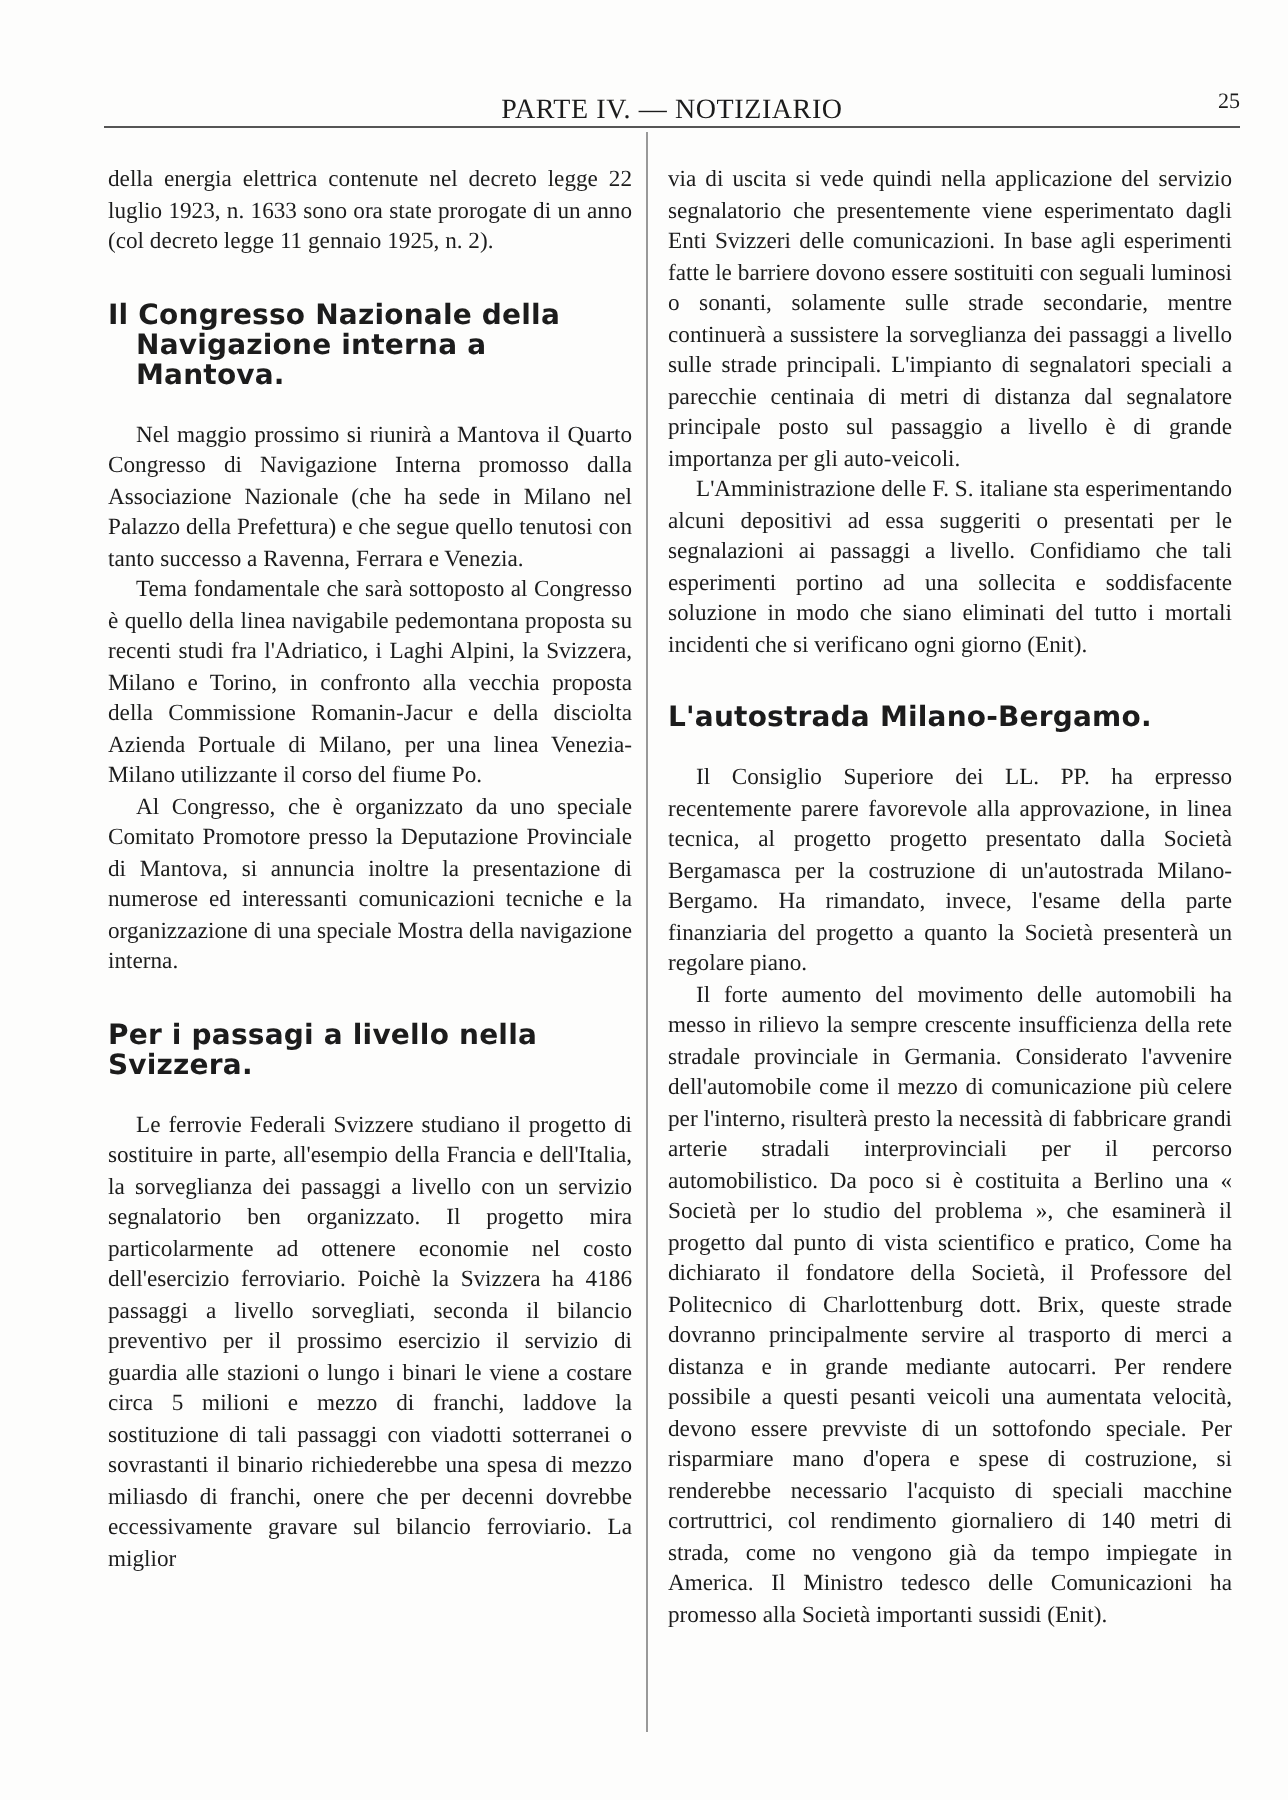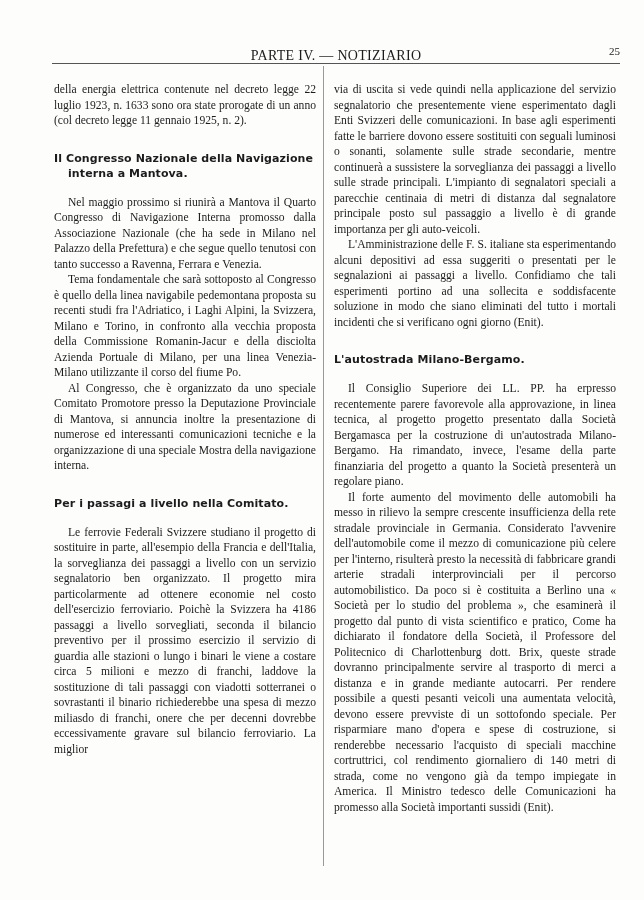--- a/index.html
+++ b/index.html
@@ -27,21 +27,21 @@
   }
   .col-left { left: 54px; }
   .col-right { left: 334px; width: 282px; }
   .col-divider {
     position: absolute; top: 66px; left: 323px; width: 1px; height: 800px; background: #999;
   }
   .para { margin: 0; text-indent: 14px; }
   .para.noindent { text-indent: 0; }
   .section-title {
     font-family: "DejaVu Sans", "Liberation Sans", sans-serif; font-weight: bold;
-    font-size: 11px; line-height: 15px; margin: 22px 0 14px 0; text-align: left; letter-spacing: 0.1px;
+    font-size: 14px; line-height: 15px; margin: 22px 0 14px 0; text-align: left; letter-spacing: 0.1px;
   }
   .section-title.first { margin-top: 22px; }
   .section-title.hang { padding-left: 14px; text-indent: -14px; }
 </style>
 </head>
 <body>
 
 <div class="header">
   <div class="title">PARTE IV. — NOTIZIARIO</div>
   <div class="pagenum">25</div>
@@ -50,21 +50,21 @@
 <div class="col-divider"></div>
 
 <div class="column col-left">
   <p class="para noindent">della energia elettrica contenute nel decreto legge 22 luglio 1923, n. 1633 sono ora state prorogate di un anno (col decreto legge 11 gennaio 1925, n. 2).</p>
 
   <div class="section-title first hang">Il Congresso Nazionale della Navigazione interna a Mantova.</div>
   <p class="para">Nel maggio prossimo si riunirà a Mantova il Quarto Congresso di Navigazione Interna promosso dalla Associazione Nazionale (che ha sede in Milano nel Palazzo della Prefettura) e che segue quello tenutosi con tanto successo a Ravenna, Ferrara e Venezia.</p>
   <p class="para">Tema fondamentale che sarà sottoposto al Congresso è quello della linea navigabile pedemontana proposta su recenti studi fra l'Adriatico, i Laghi Alpini, la Svizzera, Milano e Torino, in confronto alla vecchia proposta della Commissione Romanin-Jacur e della disciolta Azienda Portuale di Milano, per una linea Venezia-Milano utilizzante il corso del fiume Po.</p>
   <p class="para">Al Congresso, che è organizzato da uno speciale Comitato Promotore presso la Deputazione Provinciale di Mantova, si annuncia inoltre la presentazione di numerose ed interessanti comunicazioni tecniche e la organizzazione di una speciale Mostra della navigazione interna.</p>
 
-  <div class="section-title">Per i passagi a livello nella Comitato.</div>
+  <div class="section-title">Per i passagi a livello nella Svizzera.</div>
   <p class="para">Le ferrovie Federali Svizzere studiano il progetto di sostituire in parte, all'esempio della Francia e dell'Italia, la sorveglianza dei passaggi a livello con un servizio segnalatorio ben organizzato. Il progetto mira particolarmente ad ottenere economie nel costo dell'esercizio ferroviario. Poichè la Svizzera ha 4186 passaggi a livello sorvegliati, seconda il bilancio preventivo per il prossimo esercizio il servizio di guardia alle stazioni o lungo i binari le viene a costare circa 5 milioni e mezzo di franchi, laddove la sostituzione di tali passaggi con viadotti sotterranei o sovrastanti il binario richiederebbe una spesa di mezzo miliasdo di franchi, onere che per decenni dovrebbe eccessivamente gravare sul bilancio ferroviario. La miglior</p>
 </div>
 
 <div class="column col-right">
   <p class="para noindent">via di uscita si vede quindi nella applicazione del servizio segnalatorio che presentemente viene esperimentato dagli Enti Svizzeri delle comunicazioni. In base agli esperimenti fatte le barriere dovono essere sostituiti con seguali luminosi o sonanti, solamente sulle strade secondarie, mentre continuerà a sussistere la sorveglianza dei passaggi a livello sulle strade principali. L'impianto di segnalatori speciali a parecchie centinaia di metri di distanza dal segnalatore principale posto sul passaggio a livello è di grande importanza per gli auto-veicoli.</p>
   <p class="para">L'Amministrazione delle F. S. italiane sta esperimentando alcuni depositivi ad essa suggeriti o presentati per le segnalazioni ai passaggi a livello. Confidiamo che tali esperimenti portino ad una sollecita e soddisfacente soluzione in modo che siano eliminati del tutto i mortali incidenti che si verificano ogni giorno (Enit).</p>
 
   <div class="section-title">L'autostrada Milano-Bergamo.</div>
   <p class="para">Il Consiglio Superiore dei LL. PP. ha erpresso recentemente parere favorevole alla approvazione, in linea tecnica, al progetto progetto presentato dalla Società Bergamasca per la costruzione di un'autostrada Milano-Bergamo. Ha rimandato, invece, l'esame della parte finanziaria del progetto a quanto la Società presenterà un regolare piano.</p>
 

